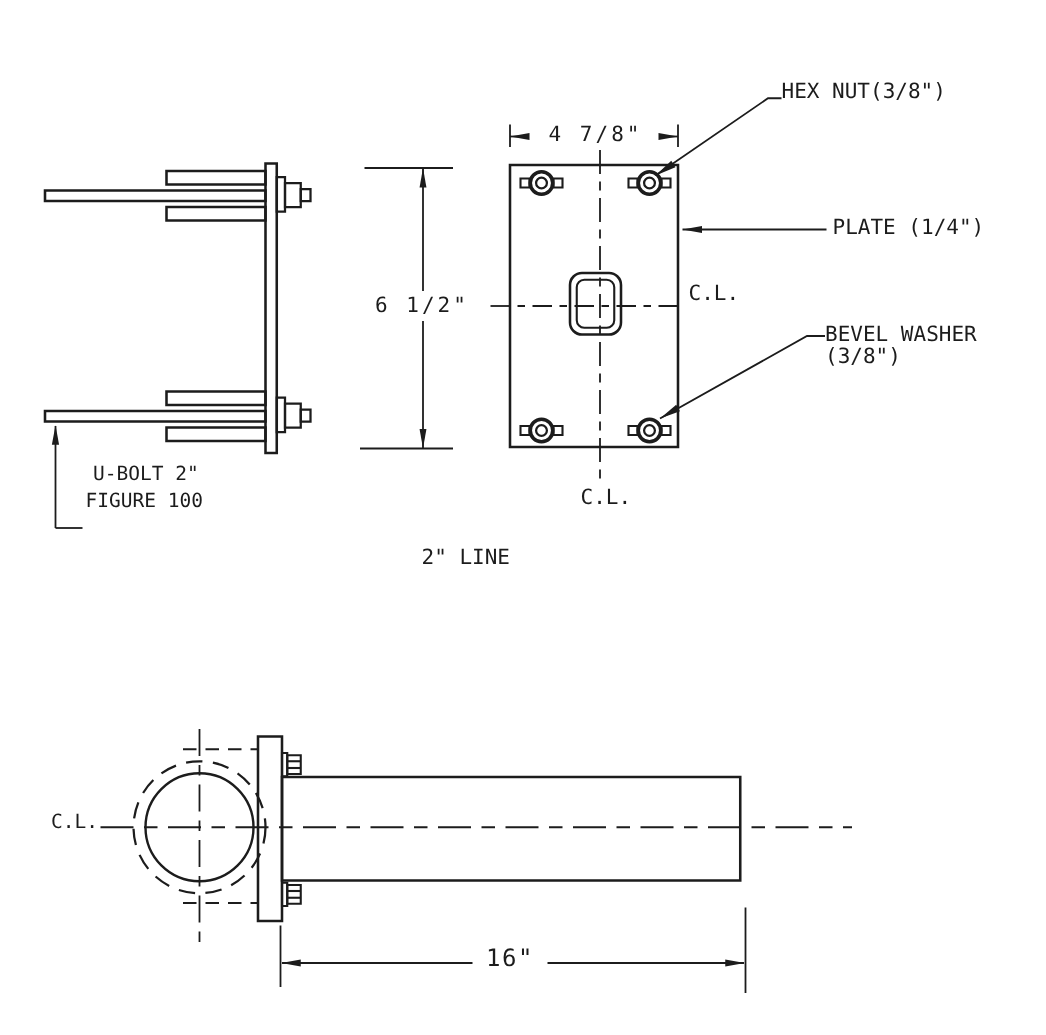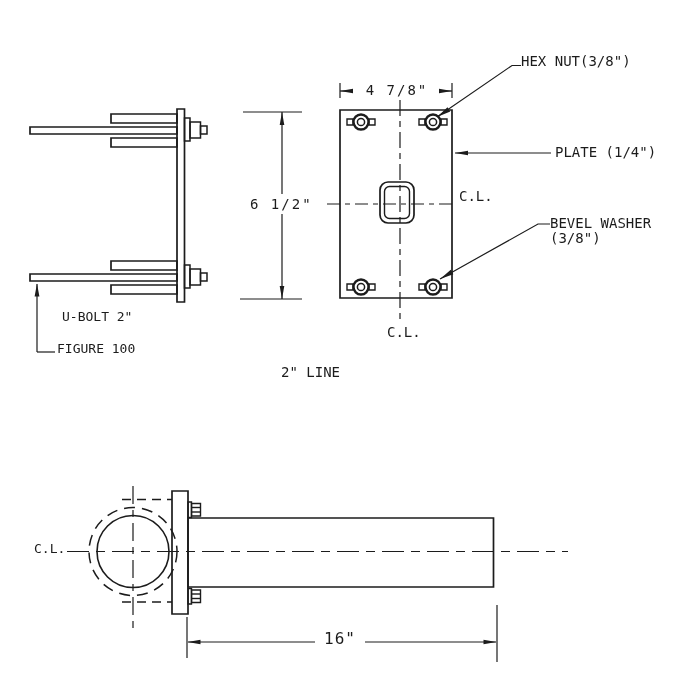--- a/index.html
+++ b/index.html
@@ -169,17 +169,17 @@
   <div class="lbl" style="left:521px;top:54px;">HEX NUT(3/8")</div>
   <div class="lbl" style="left:555px;top:145px;">PLATE (1/4")</div>
   <div class="lbl" style="left:459px;top:189px;">C.L.</div>
   <div class="lbl" style="left:550px;top:216px;">BEVEL WASHER</div>
   <div class="lbl" style="left:550px;top:231px;">(3/8")</div>
   <div class="lbl dim center" style="left:350px;top:83px;width:94px;">4 7/8"</div>
   <div class="lbl dim" style="left:250px;top:197px;">6 1/2"</div>
   <div class="lbl" style="left:387px;top:325px;">C.L.</div>
   <div class="lbl" style="left:281px;top:365px;">2" LINE</div>
   <div class="lbl small" style="left:62px;top:310px;">U-BOLT 2"</div>
-  <div class="lbl small" style="left:57px;top:328px;margin-top:14px;">FIGURE 100</div>
+  <div class="lbl small" style="left:57px;top:328px;">FIGURE 100</div>
   <div class="lbl small" style="left:34px;top:542px;">C.L.</div>
   <div class="lbl big center" style="left:316px;top:630px;width:48px;">16"</div>
 
 </div>
 
 </body></html>

